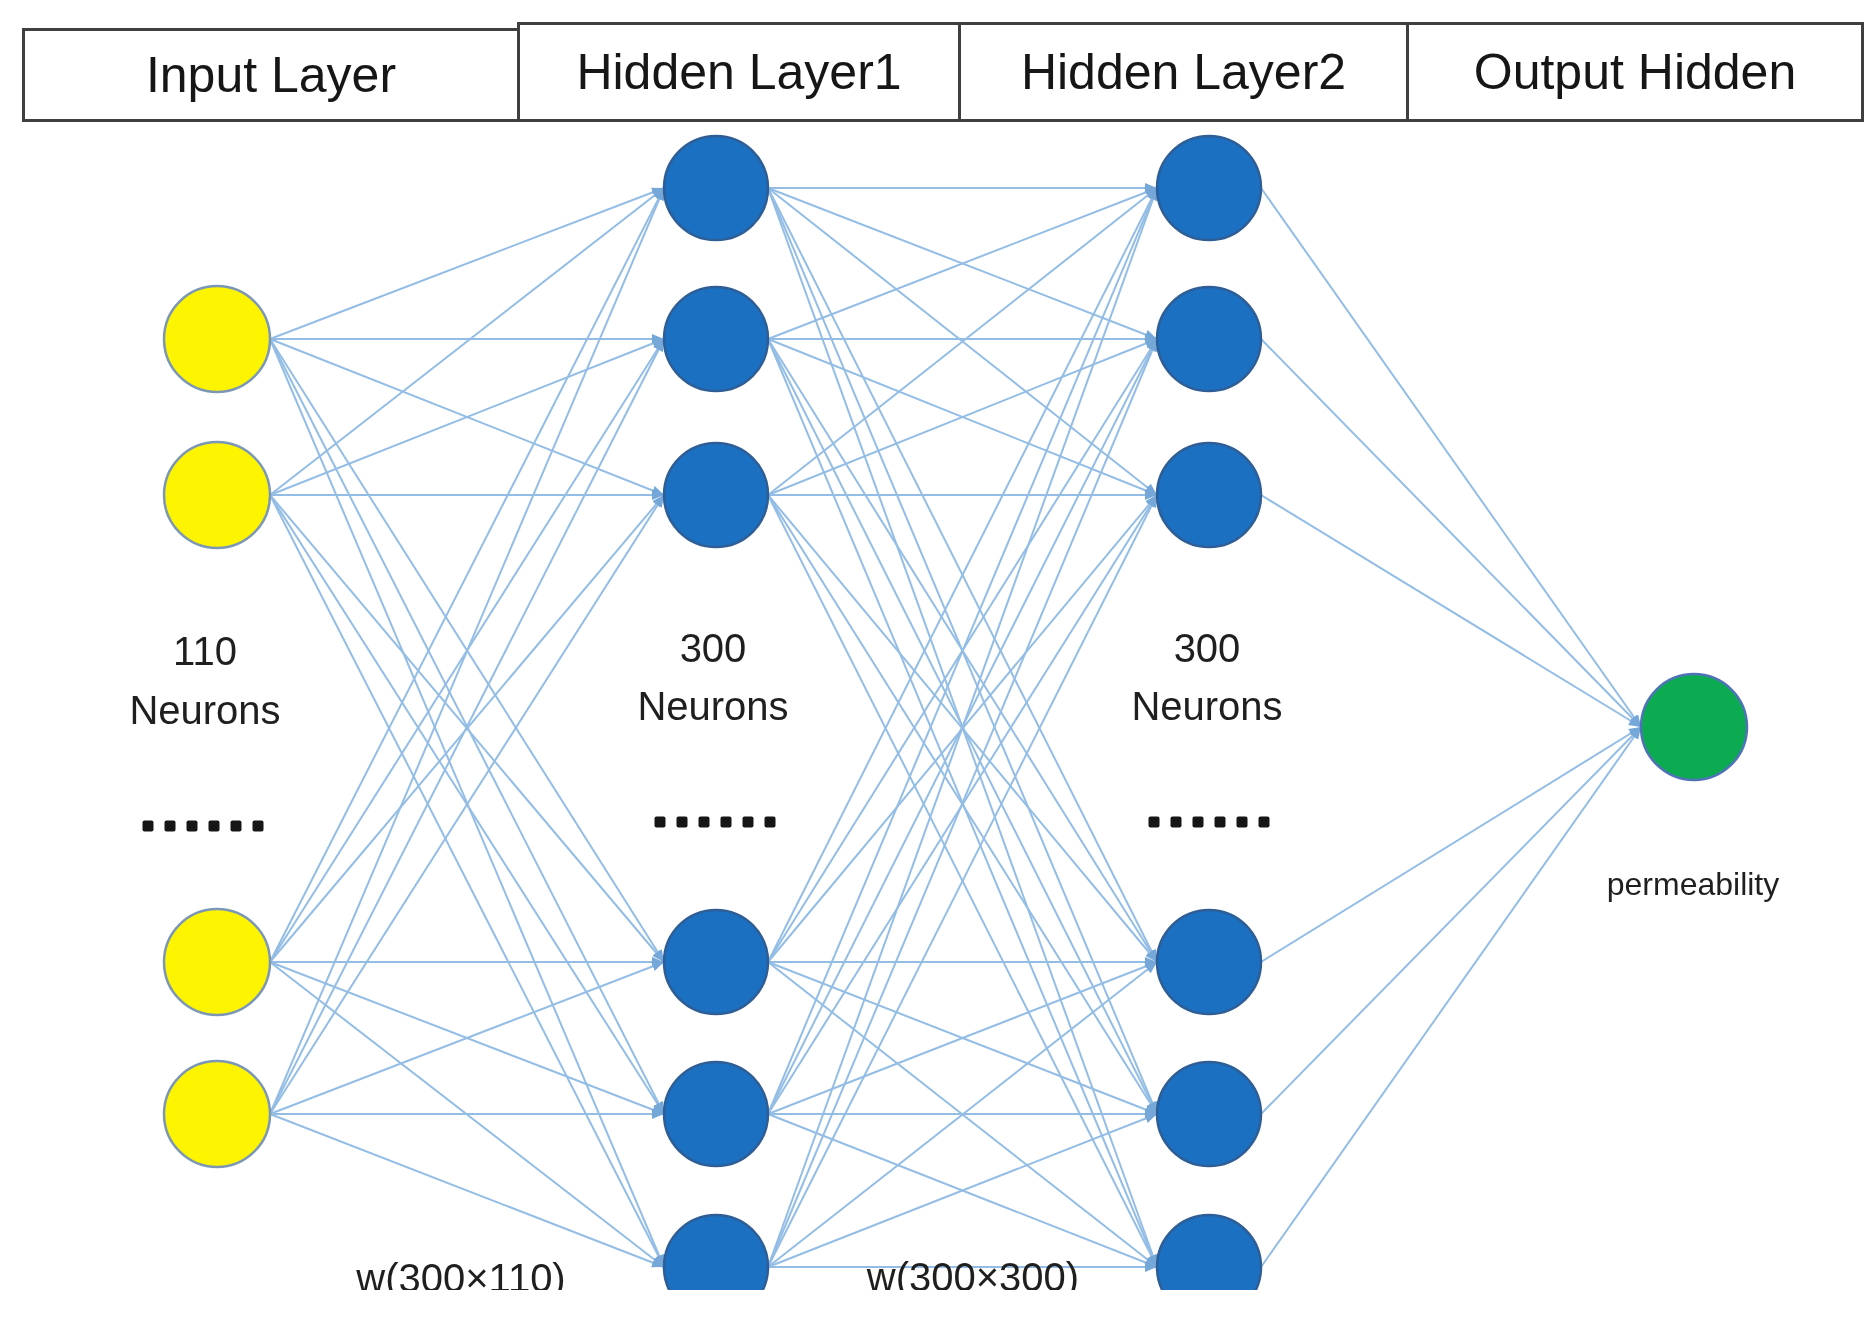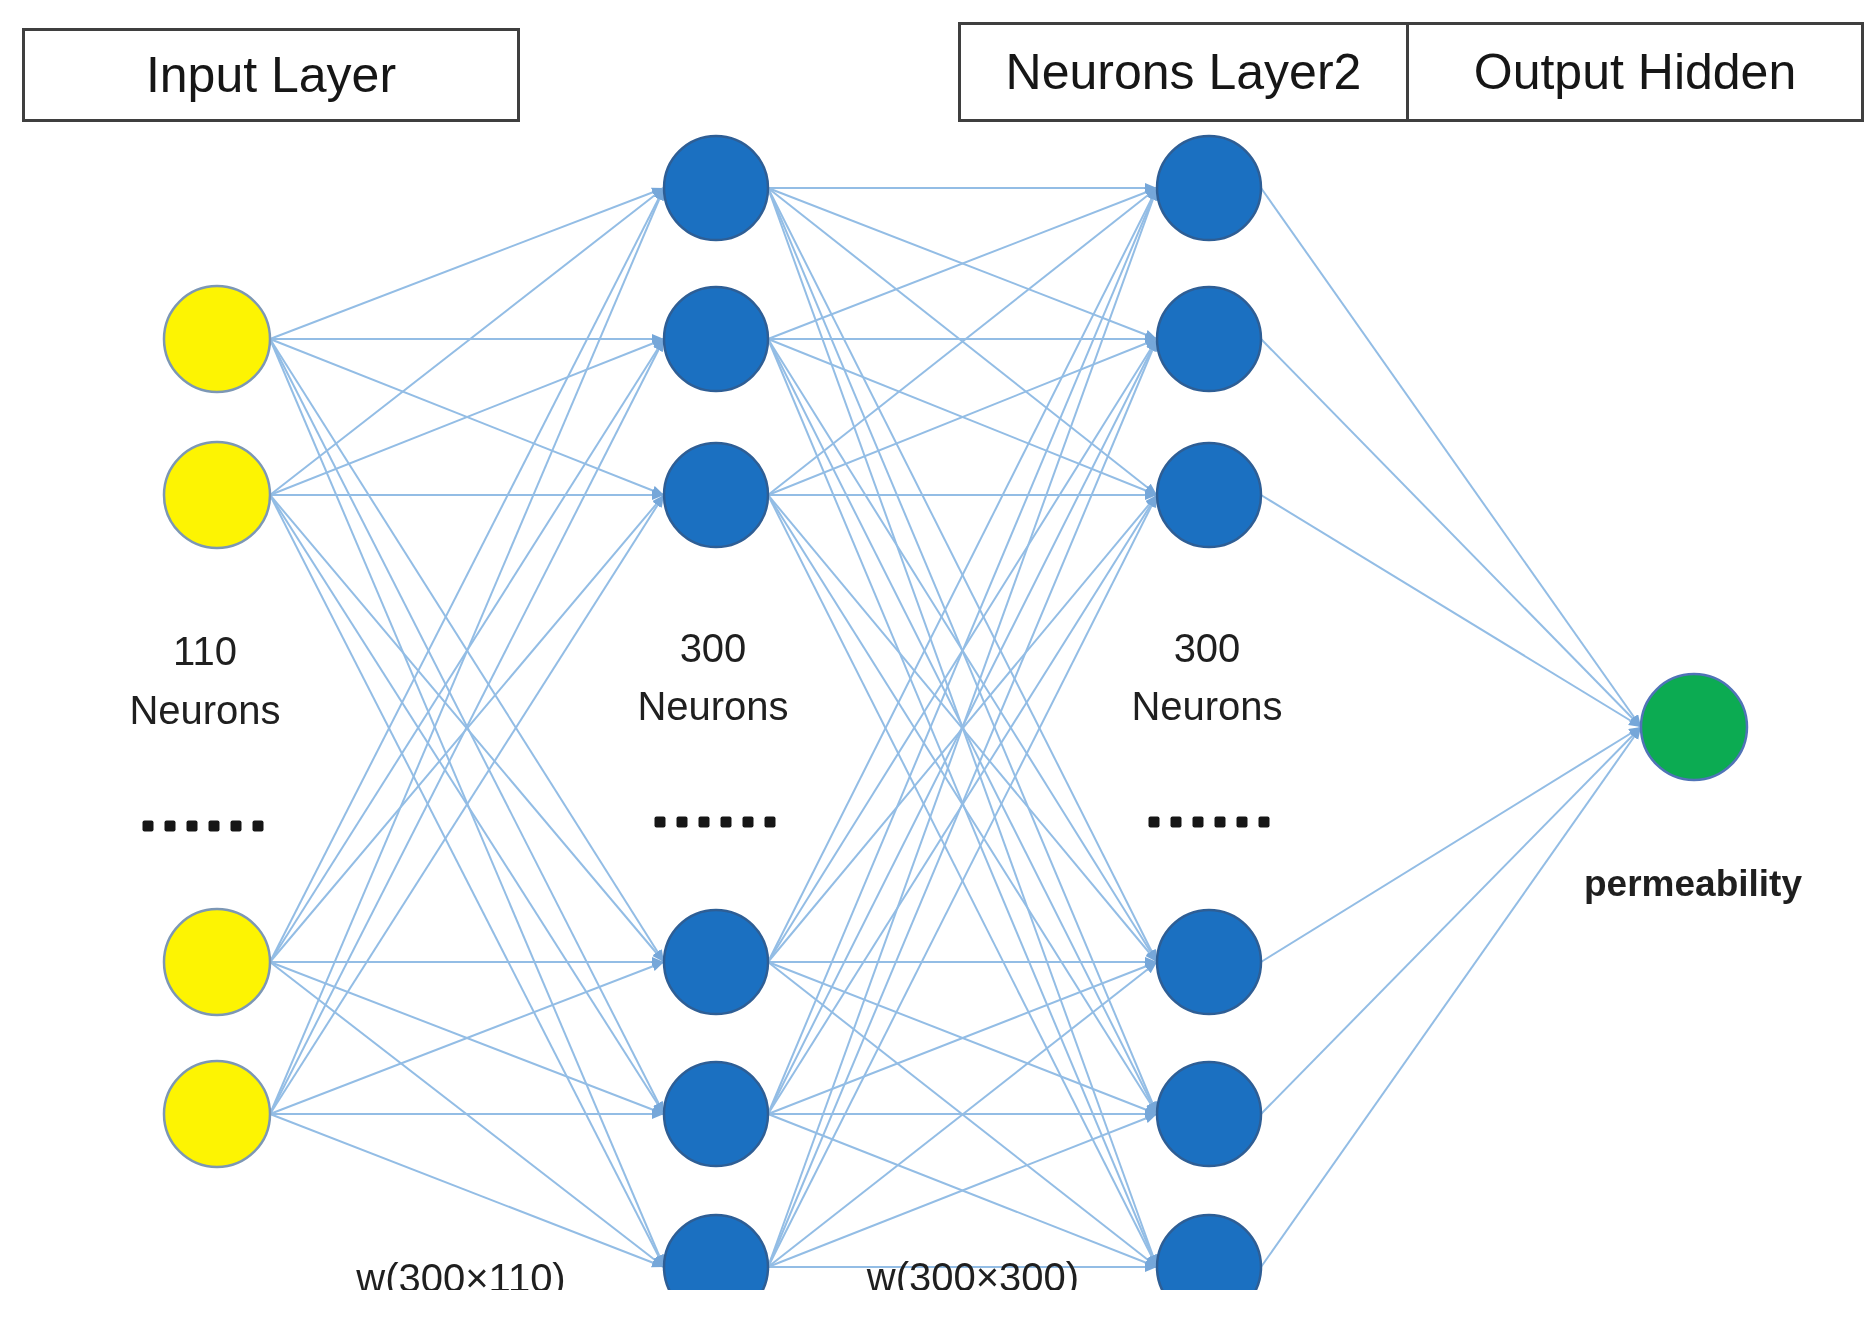--- a/index.html
+++ b/index.html
@@ -11,21 +11,21 @@
   .hcell{
     position:absolute;background:#ffffff;border:3px solid #3f3f3f;
     text-align:center;font-size:50px;color:#161616;box-sizing:border-box;
     white-space:nowrap;
   }
   .hcell span{display:block;}
   .lbl{
     position:absolute;transform:translate(-50%,-50%);
     font-size:40px;color:#1f1f1f;white-space:nowrap;text-align:center;
   }
-  .lbl.small{font-size:37px;font-weight:bold;}
+  .lbl.small{font-size:32px;}
   .dots{
     position:absolute;transform:translate(-50%,-50%);
     display:flex;gap:11px;align-items:center;
   }
   .dots i{display:block;width:11px;height:11px;background:#161616;border-radius:2px;}
 </style>
 </head>
 <body>
 
 <div class="stage">
@@ -117,22 +117,25 @@
       <circle cx="1209" cy="495" r="52" fill="#1b70c1" stroke="#2e5e95" stroke-width="2.5"></circle>
       <circle cx="1209" cy="962" r="52" fill="#1b70c1" stroke="#2e5e95" stroke-width="2.5"></circle>
       <circle cx="1209" cy="1114" r="52" fill="#1b70c1" stroke="#2e5e95" stroke-width="2.5"></circle>
       <circle cx="1209" cy="1267" r="52" fill="#1b70c1" stroke="#2e5e95" stroke-width="2.5"></circle>
       <circle cx="1694" cy="727" r="53" fill="#0cab52" stroke="#5073b7" stroke-width="2.5"></circle>
     </svg>
 
   <div class="hcell" style="left:22px;top:28px;width:498px;height:94px;line-height:88px;">
     <span>Input Layer</span>
   </div>
+  <div class="hcell" style="left:517px;top:22px;width:444px;height:100px;line-height:94px;">
+    <span>Hidden Layer1</span>
+  </div>
   <div class="hcell" style="left:958px;top:22px;width:451px;height:100px;line-height:94px;">
-    <span>Neurons Layer2</span>
+    <span>Hidden Layer2</span>
   </div>
   <div class="hcell" style="left:1406px;top:22px;width:458px;height:100px;line-height:94px;">
     <span>Output Hidden</span>
   </div>
 
   <div class="lbl" style="left:205px;top:651px;">110</div>
   <div class="lbl" style="left:205px;top:710px;">Neurons</div>
   <div class="dots" style="left:203px;top:826px;">
       <i></i>
       <i></i>

